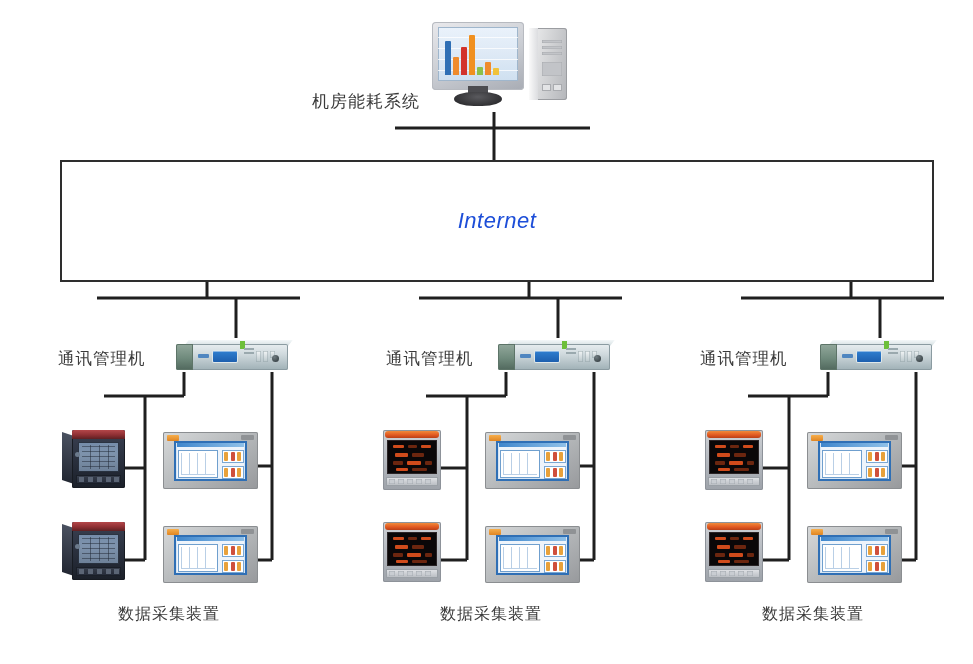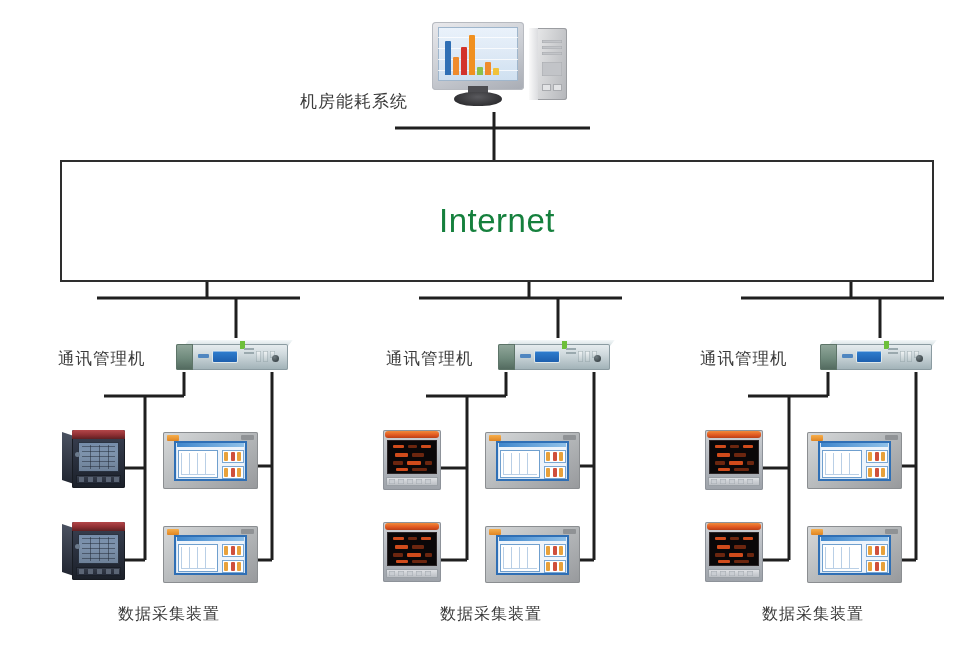--- a/index.html
+++ b/index.html
@@ -1,27 +1,27 @@
 <!DOCTYPE html>
 <html><head>
 <meta charset="utf-8">
 <style>
   html,body{margin:0;padding:0;background:#ffffff;}
   body{font-family:"Liberation Sans","DejaVu Sans",sans-serif;}
   #stage{position:relative;width:973px;height:664px;background:#fff;overflow:hidden;}
   #wires{position:absolute;left:0;top:0;width:973px;height:664px;}
 
   .lbl{position:absolute;color:#3a3a3a;font-size:17px;letter-spacing:1px;white-space:nowrap;}
-  .lbl-top{left:300px;top:90px;}
+  .lbl-top{left:312px;top:90px;}
   .lbl-cm{font-size:16.5px;}
   .lbl-bot{font-size:16px;}
 
   .inet-box{position:absolute;left:60px;top:160px;width:870px;height:118px;border:2.5px solid #2e2e2e;background:#fff;
             display:flex;align-items:center;justify-content:center;}
-  .inet-txt{font-size:33px;color:#15803d;letter-spacing:0.5px;}
+  .inet-txt{font-size:22px;color:#1d4ed8;letter-spacing:0.5px;font-style:italic;}
 
   
   .host{position:absolute;left:432px;top:22px;width:135px;height:90px;}
   .mon-body{position:absolute;left:0;top:0;width:92px;height:68px;border-radius:4px;
      background:linear-gradient(160deg,#e9e9ec 0%,#c9ccd2 55%,#a8acb4 100%);
      box-shadow:inset 0 0 0 1px #b7bac0;}
   .mon-screen{position:absolute;left:6px;top:5px;width:80px;height:54px;overflow:hidden;
      background:linear-gradient(180deg,#eaf2fb 0%,#dfeaf6 45%,#cfe0f0 100%);
      box-shadow:inset 0 0 0 1px #9fb6cc;}
   .mon-screen .gl{position:absolute;left:0;right:0;height:1px;background:rgba(255,255,255,.75);}

